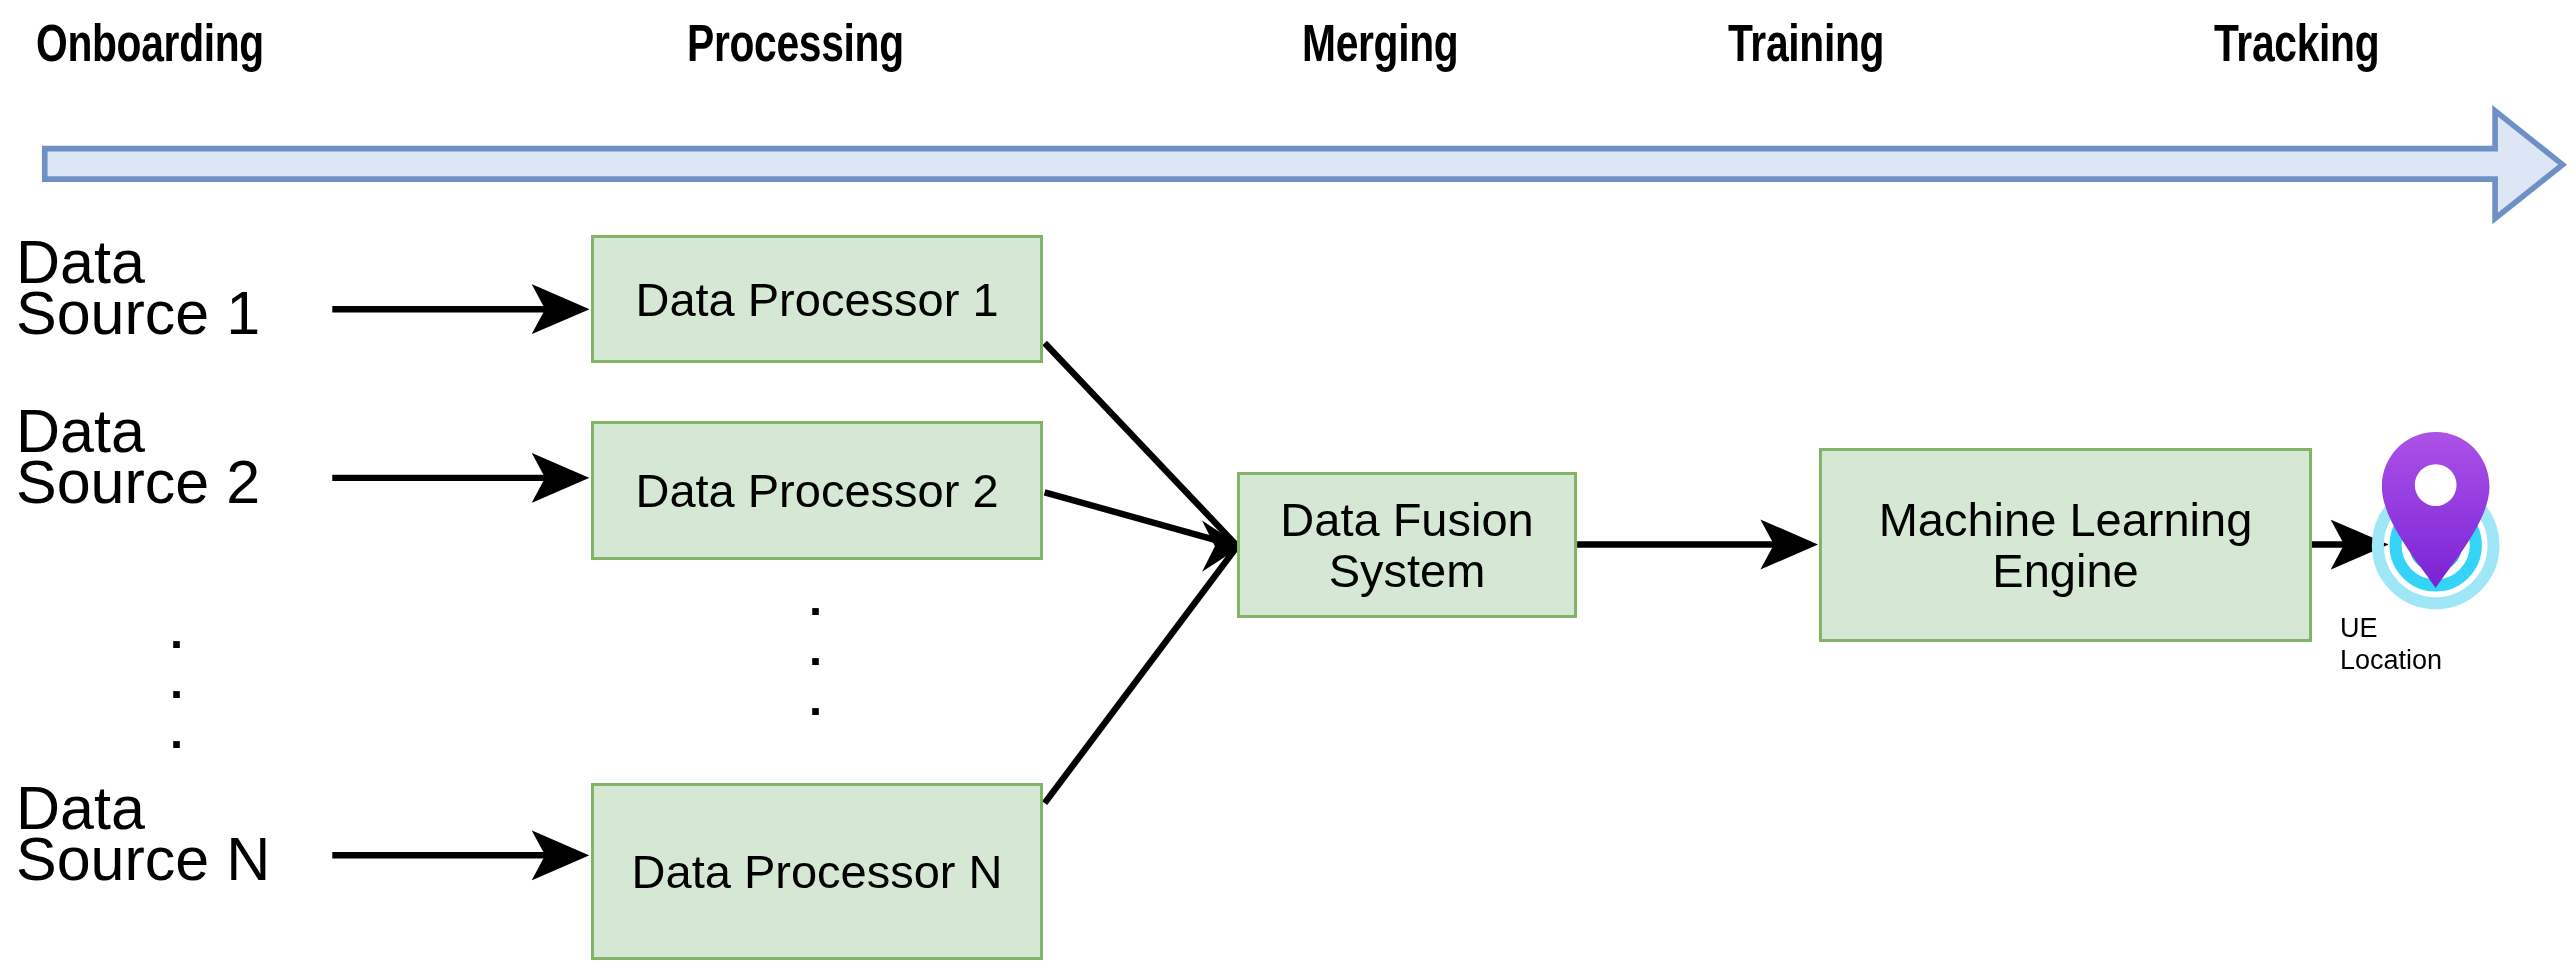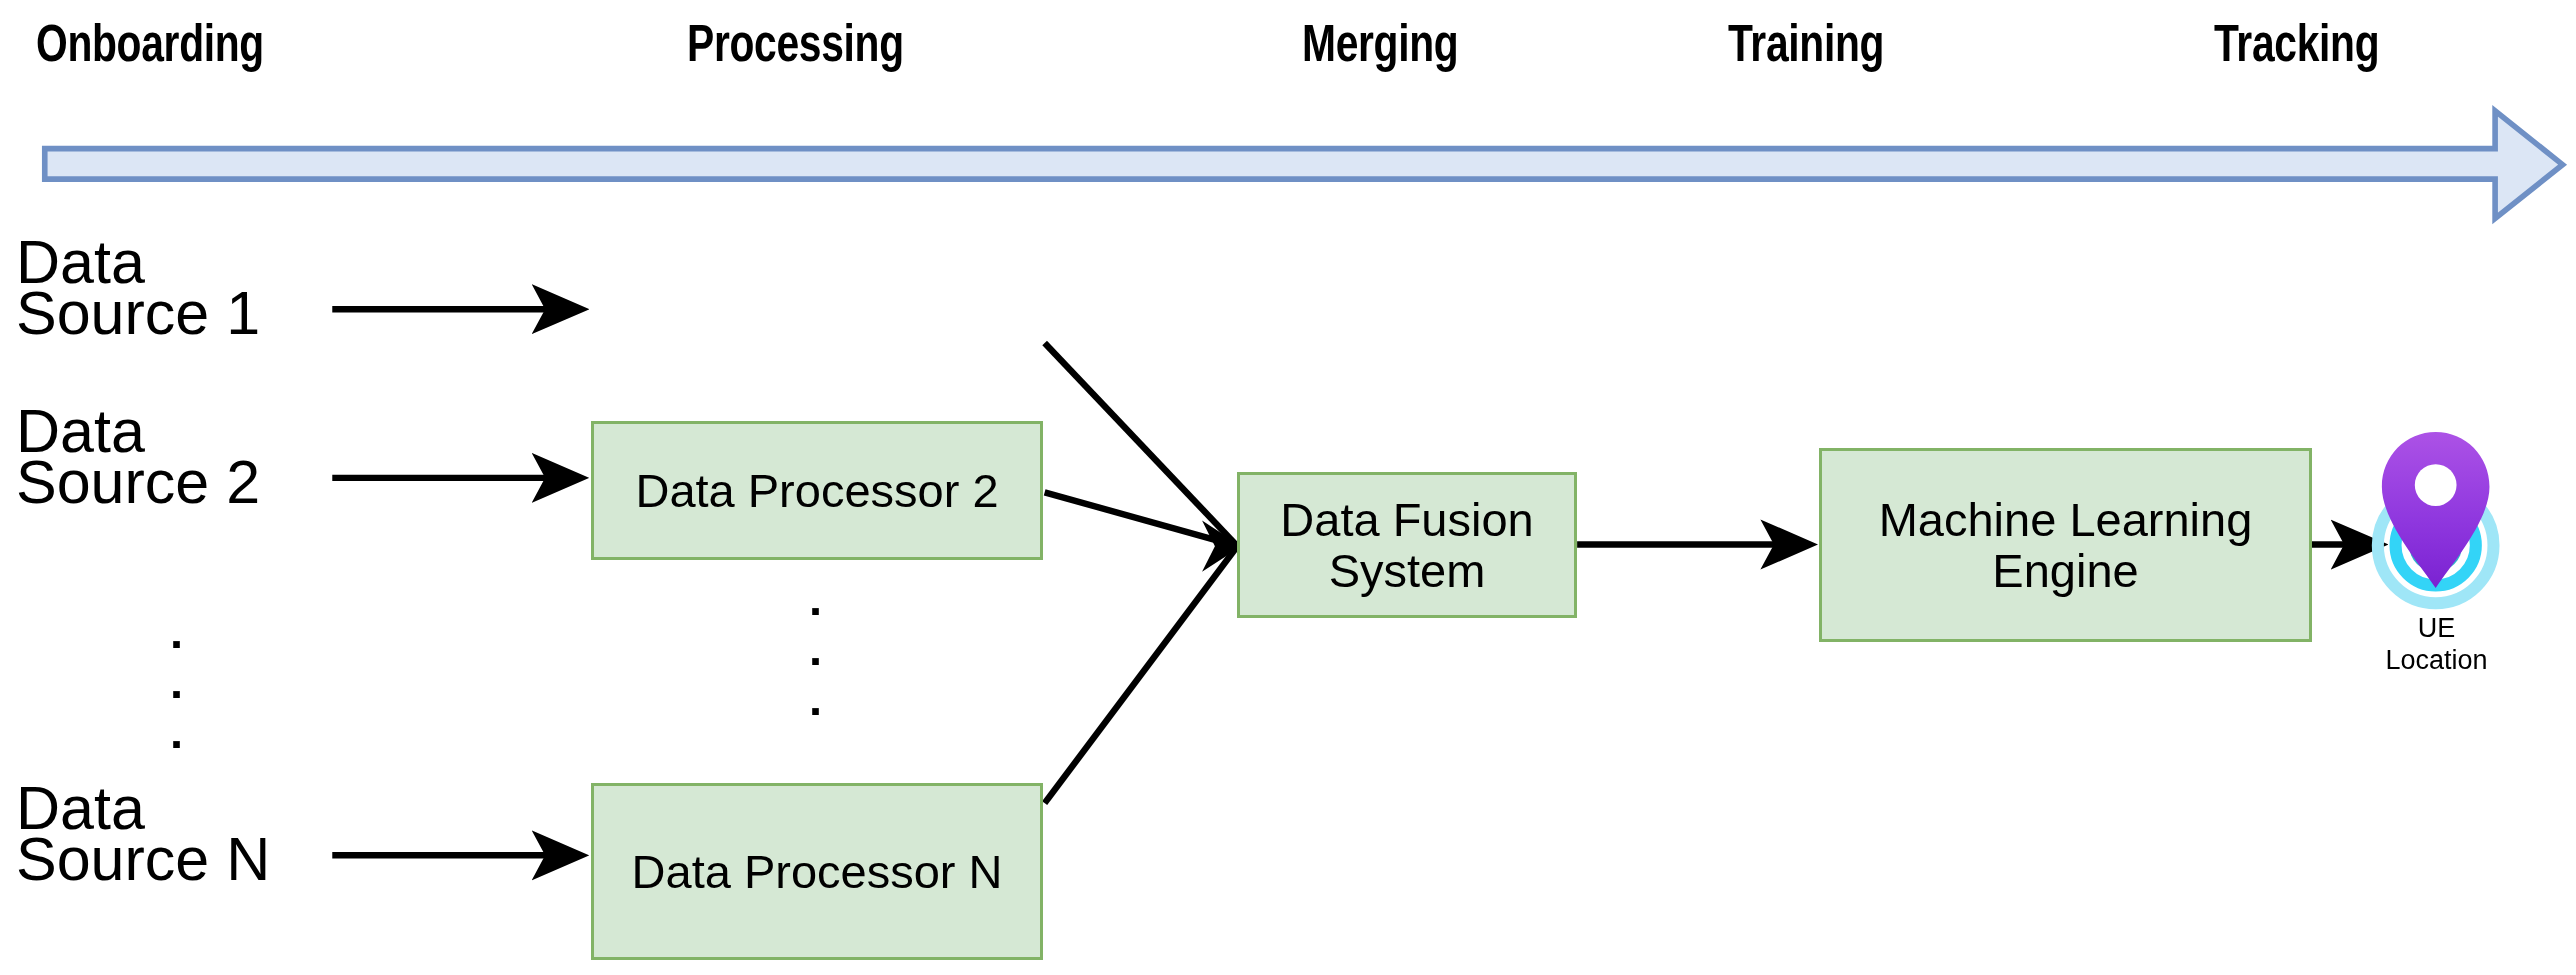--- a/index.html
+++ b/index.html
@@ -45,21 +45,20 @@
     position:absolute;
     text-align:center;
     font-size:47px;
     line-height:50px;
     font-weight:bold;
     white-space:pre-line;
   }
 
   .ue-caption{
     position:absolute;
-    text-align:center;
     font-size:27px;
     line-height:32px;
     white-space:pre-line;
   }
 
   svg.overlay{position:absolute;left:0;top:0;width:2576px;height:975px;
               pointer-events:none;overflow:visible;}
 </style>
 </head>
 <body>
@@ -110,20 +109,23 @@
 Source N</div>
 
   <div class="dots" style="left:104px;top:607px;width:145px;">.
 .
 .</div>
 
   <div class="dots" style="left:743px;top:574px;width:145px;">.
 .
 .</div>
 
+  <div class="node-box" style="left:591px;top:235px;width:452px;height:128px;">
+    <span>Data Processor 1</span>
+  </div>
   <div class="node-box" style="left:591px;top:421px;width:452px;height:139px;text-align:center;">
     <span>Data Processor 2</span>
   </div>
   <div class="node-box" style="left:591px;top:783px;width:452px;height:177px;">
     <span>Data Processor N</span>
   </div>
 
   <div class="node-box" style="left:1819px;top:448px;width:493px;height:194px;">
     <span>Machine Learning Engine</span>
   </div>

